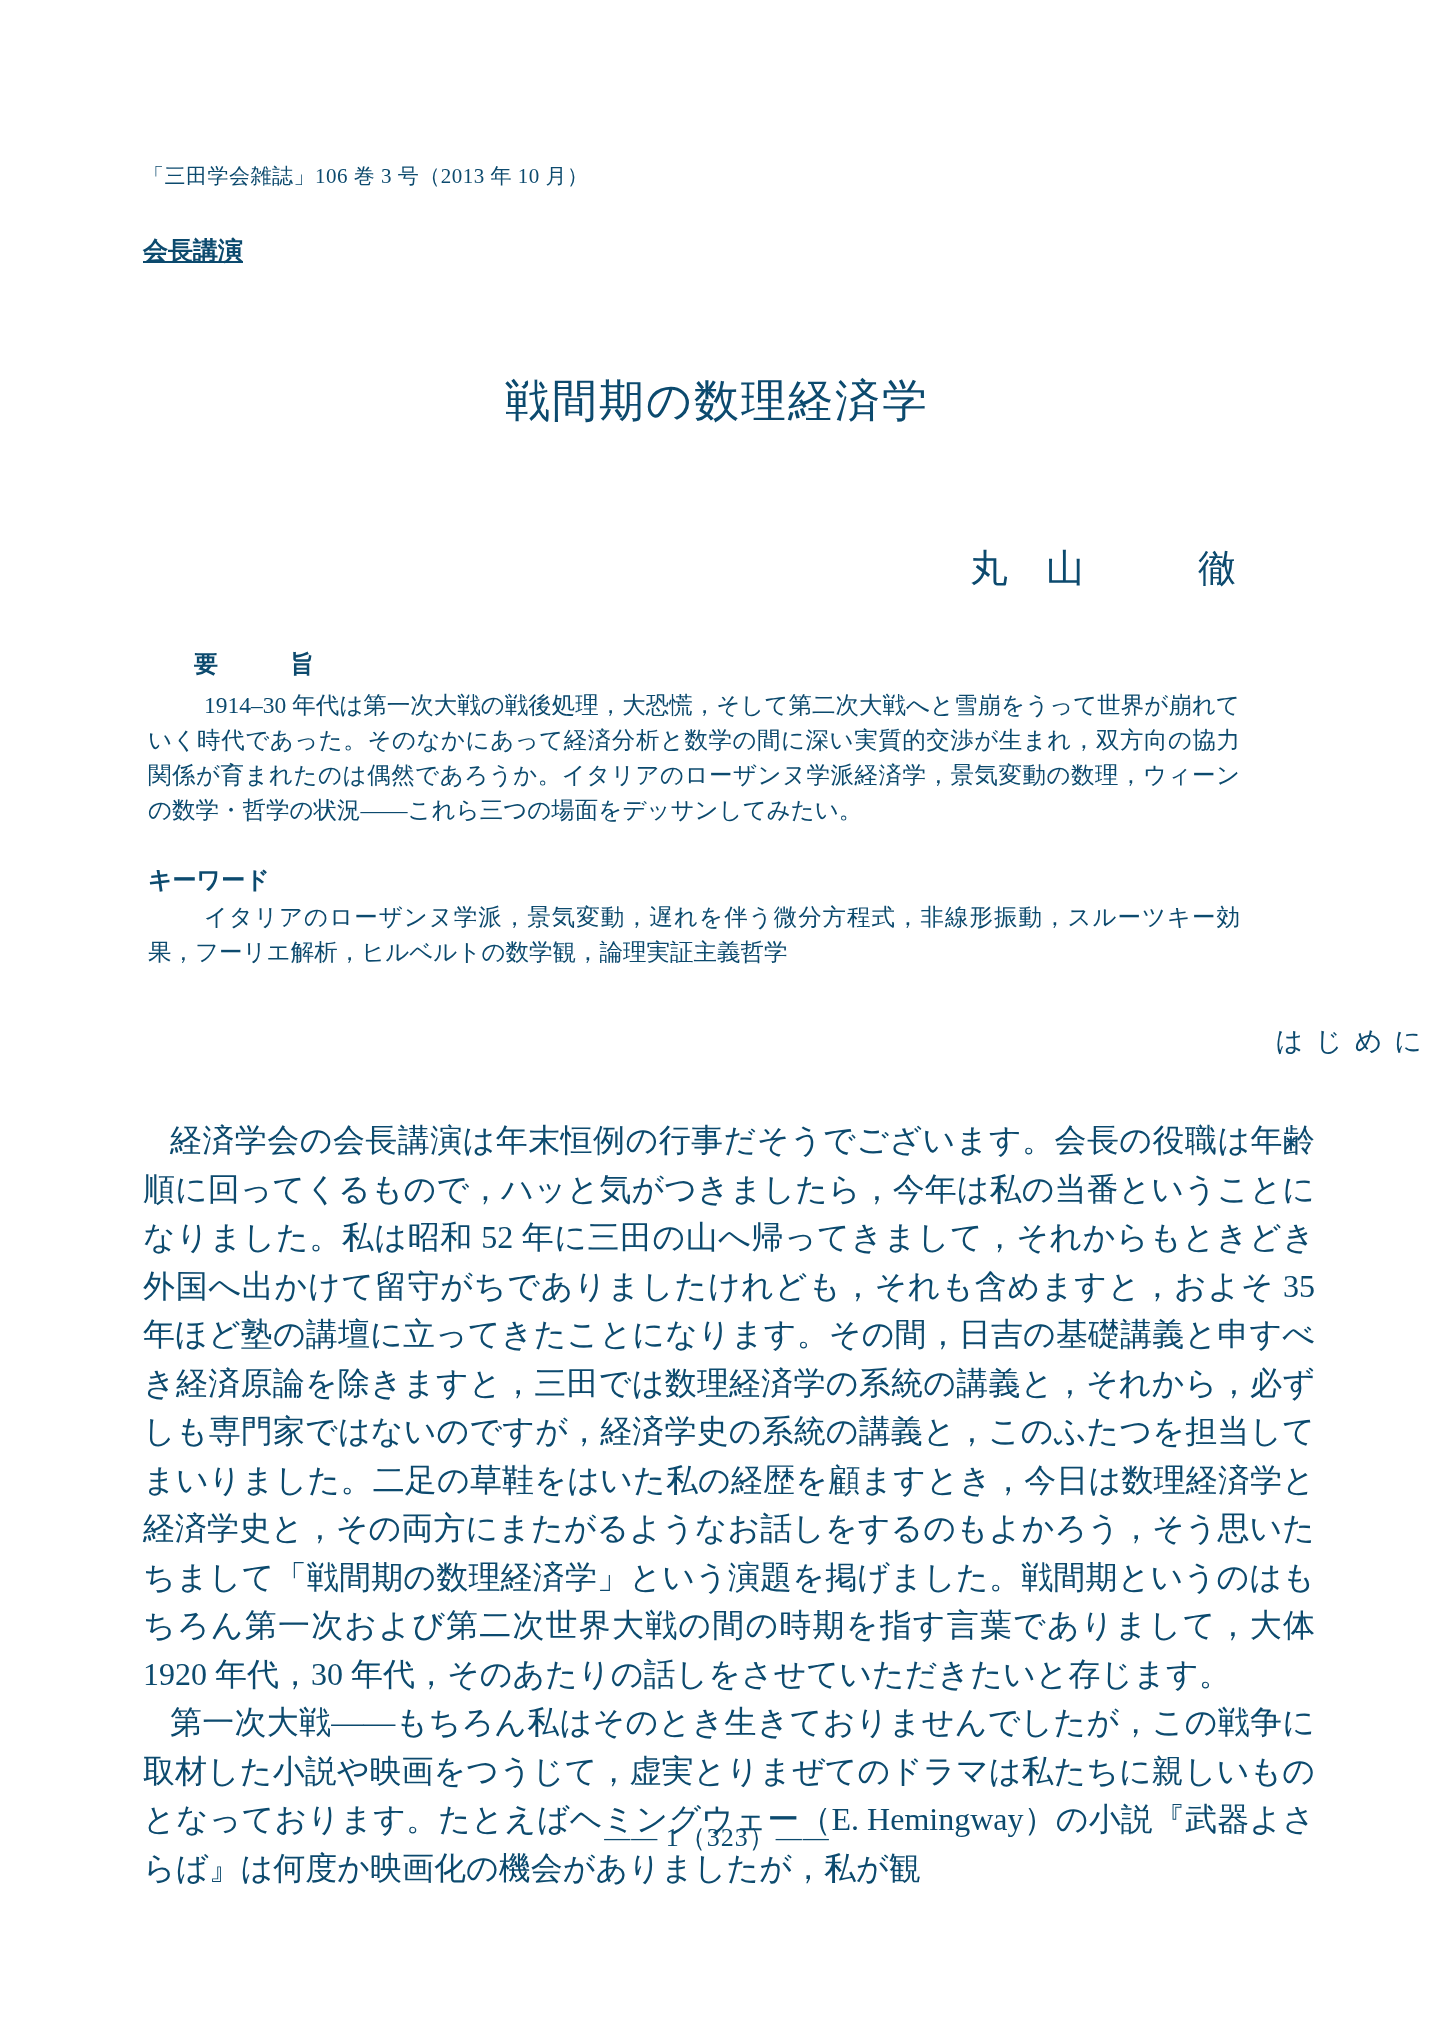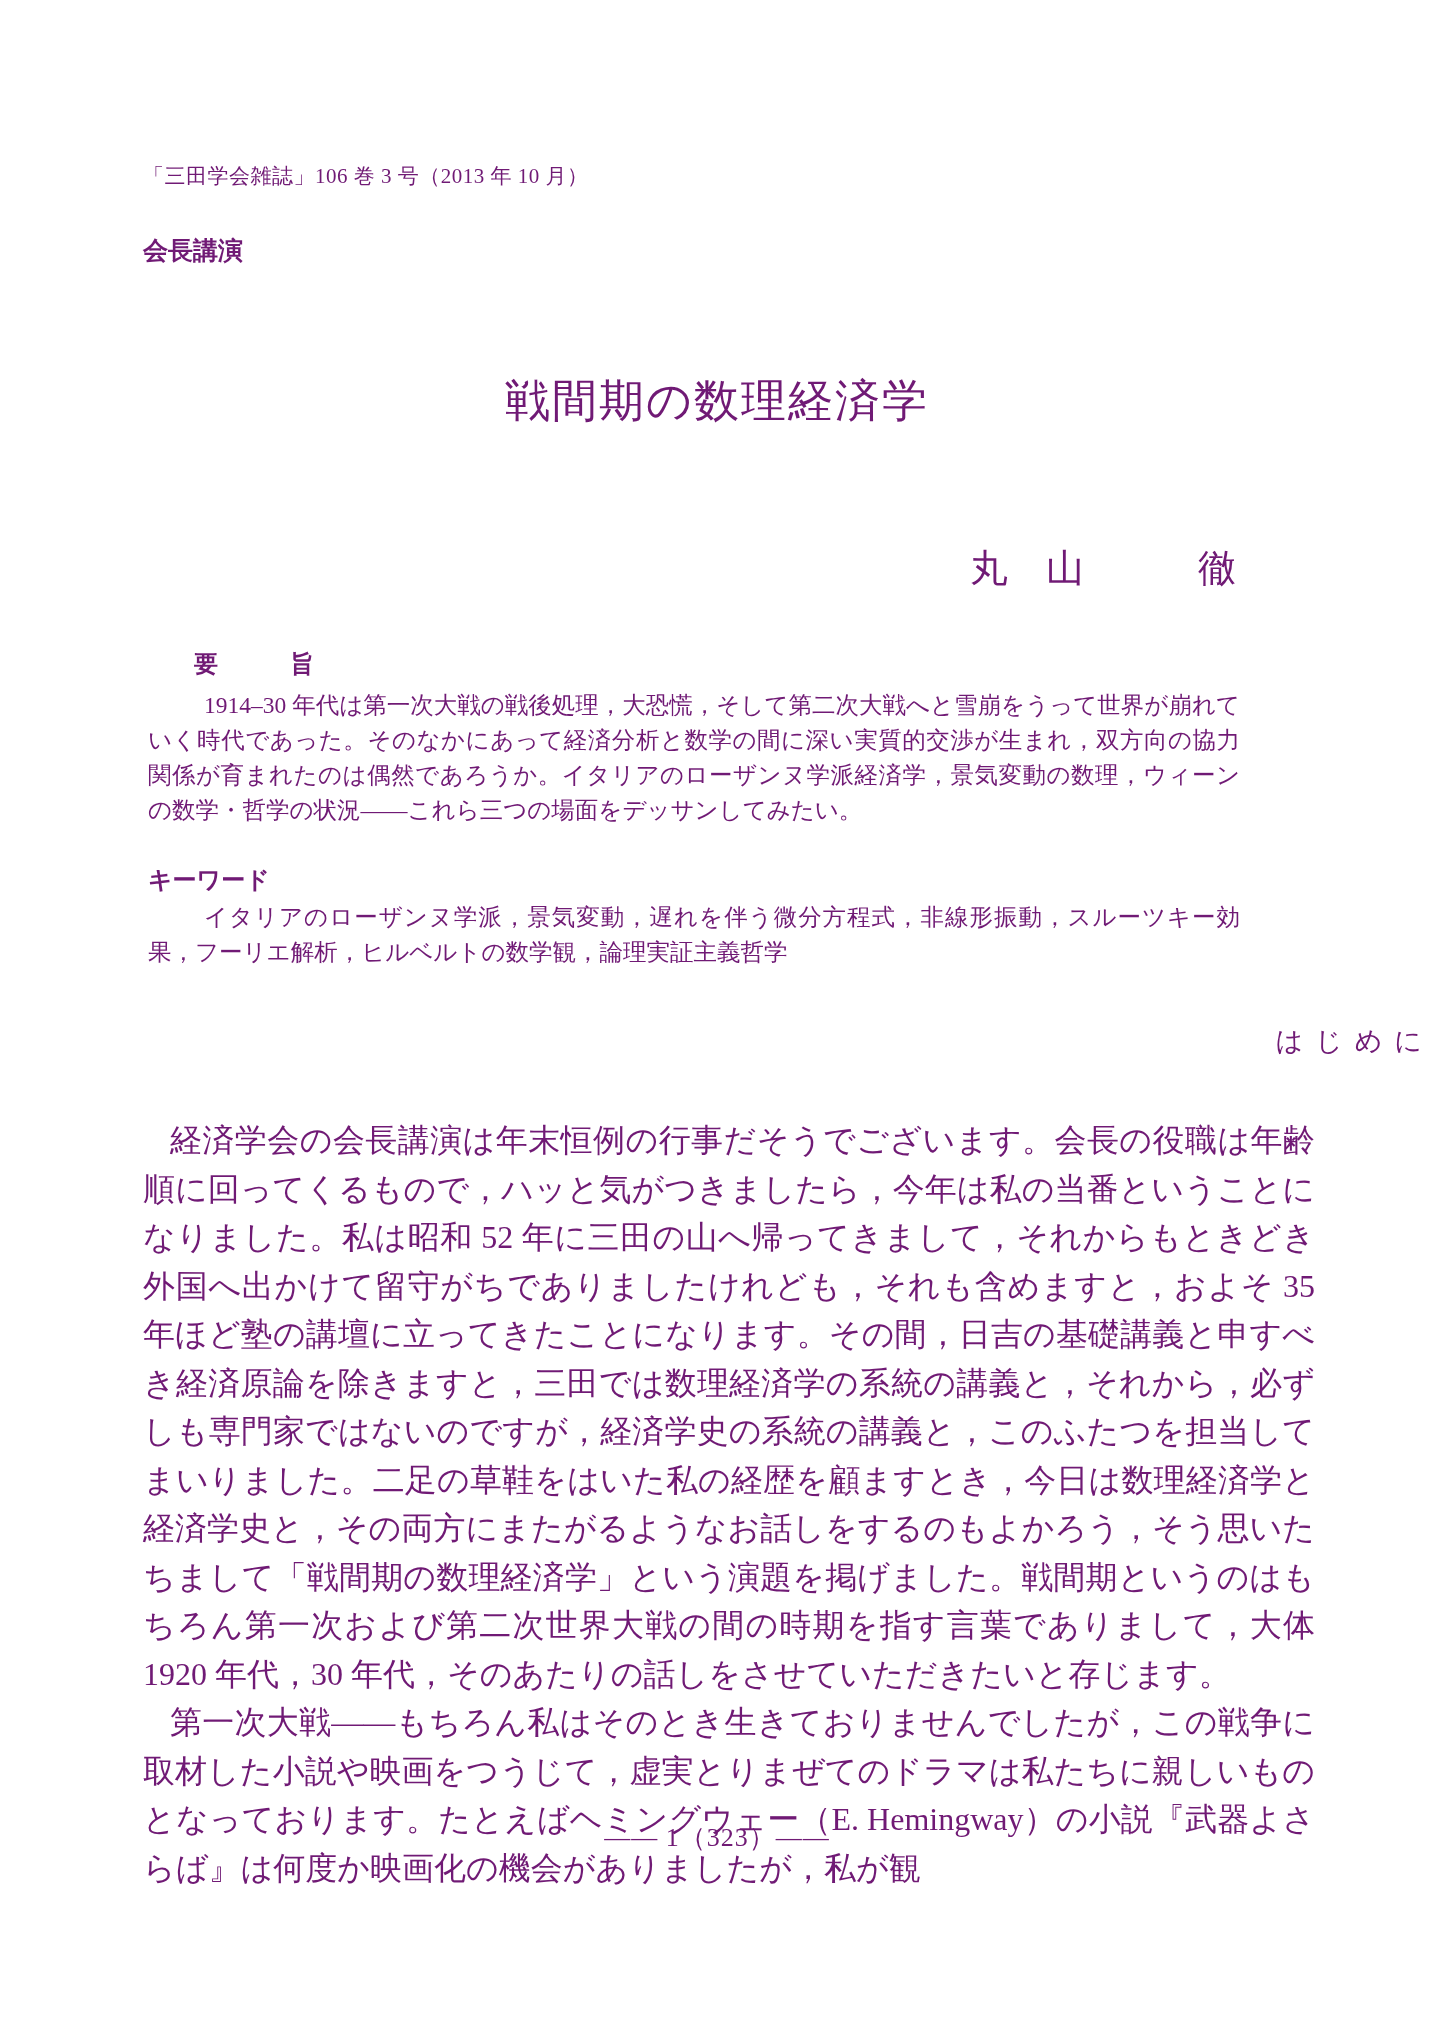--- a/index.html
+++ b/index.html
@@ -2,21 +2,21 @@
 <html lang="ja"><head>
 <meta charset="utf-8">
 <style>
   html, body { margin: 0; padding: 0; background: #e8e8e8; }
   .page {
     position: relative;
     width: 1434px;
     height: 2024px;
     background: #ffffff;
     margin: 0 auto;
-    color: #701a75;
+    color: #0c4a6e;
     font-family: "Liberation Serif", "DejaVu Serif", serif;
     overflow: hidden;
   }
   .journal-line {
     position: absolute;
     left: 143px;
     top: 163px;
     font-size: 21px;
     line-height: 26px;
     letter-spacing: 0.5px;
@@ -24,20 +24,21 @@
   }
   .lecture-label {
     position: absolute;
     left: 143px;
     top: 235px;
     font-family: "Liberation Sans", "DejaVu Sans", sans-serif;
     font-weight: 600;
     font-size: 25px;
     line-height: 30px;
     white-space: nowrap;
+    text-decoration: underline;
   }
   .paper-title {
     position: absolute;
     left: 0;
     right: 0;
     top: 374px;
     margin: 0;
     text-align: center;
     font-size: 45px;
     font-weight: normal;

